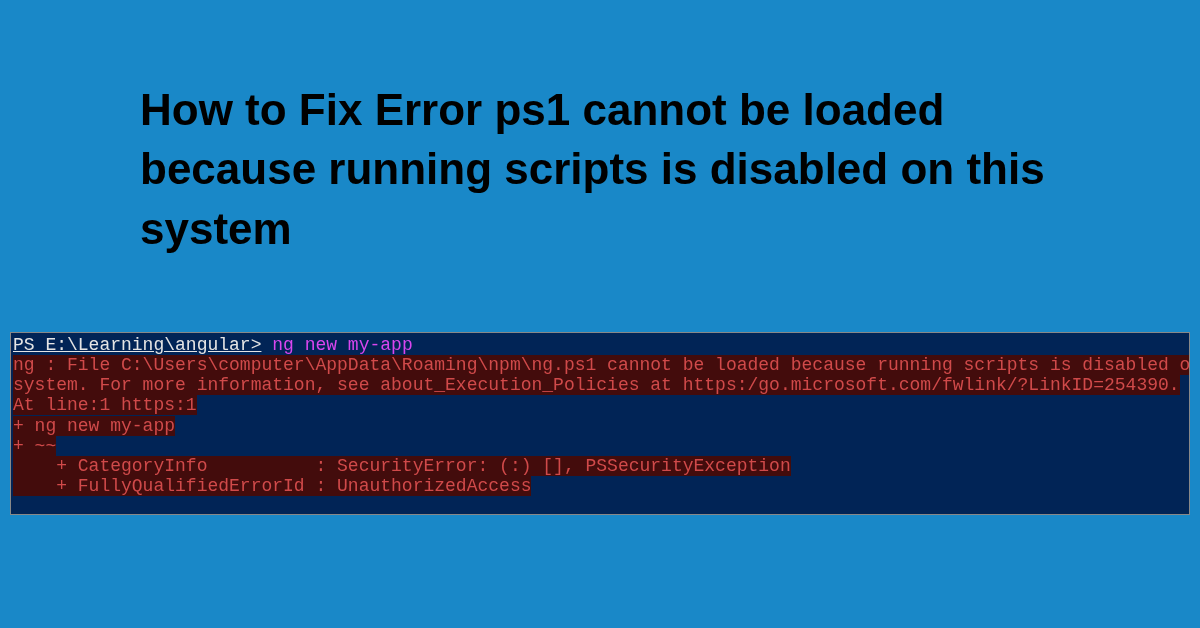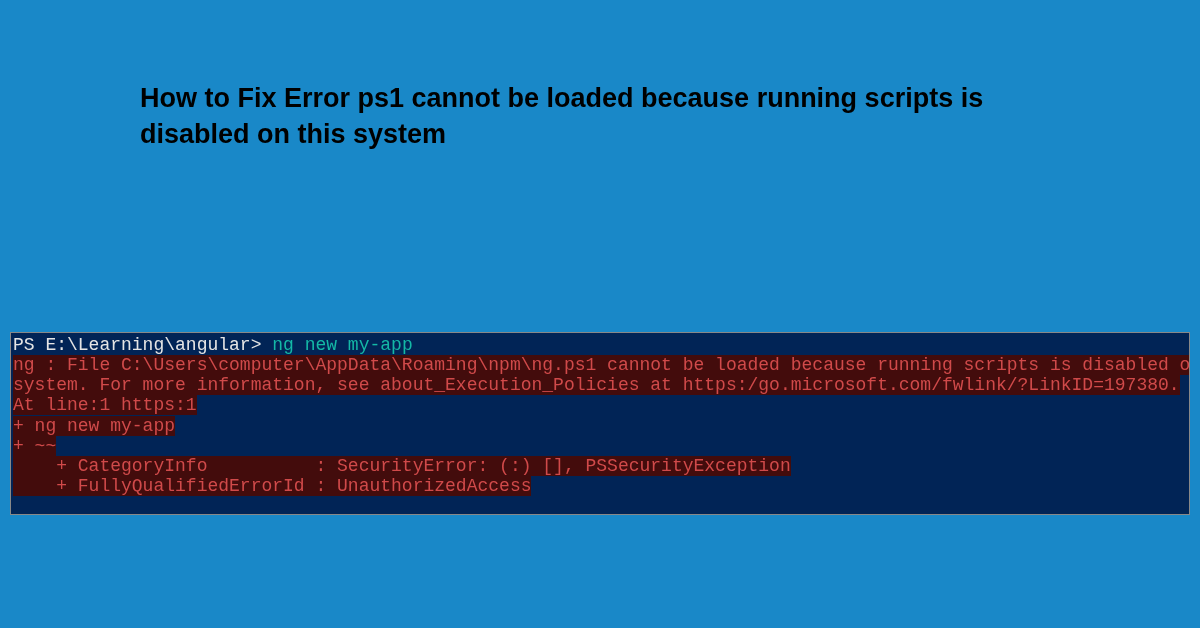--- a/index.html
+++ b/index.html
@@ -5,21 +5,21 @@
     * { margin: 0; padding: 0; box-sizing: border-box; }
     body {
       width: 1200px;
       height: 628px;
       background: #1988c8;
       font-family: 'Segoe UI', Arial, sans-serif;
       overflow: hidden;
     }
     .title {
       color: #000;
-      font-size: 27px;
+      font-size: 44px;
       font-weight: 700;
       line-height: 1.35;
       padding: 80px 140px 0 140px;
     }
     .terminal-wrap {
       position: absolute;
       top: 332px;
       left: 10px;
       right: 10px;
       background: #012456;
@@ -27,35 +27,35 @@
       font-family: 'Consolas', 'Courier New', monospace;
       font-size: 18px;
       line-height: 1.12;
       color: #dcdcdc;
       padding: 2px 2px 18px 2px;
       letter-spacing: 0px;
       white-space: pre;
       overflow: hidden;
     }
     .prompt-line { color: #e5e5e5; }
-    .prompt-path { color: #e5e5e5; }
-    .prompt-cmd { color: #14b8a6; }
+    .prompt-path { color: #e5e5e5; text-decoration: underline; }
+    .prompt-cmd { color: #d946ef; }
     .err {
       color: #d04a4a;
       background: #430c0c;
       display: inline;
     }
     .err-line { margin: 0; }
   </style>
 </head>
 <body>
 
 <div class="title">How to Fix Error ps1 cannot be loaded because running scripts is disabled on this system</div>
 
 <div class="terminal-wrap"><span class="prompt-line"><span class="prompt-path">PS E:\Learning\angular&gt;</span><span class="prompt-cmd"> ng new my-app</span></span>
 <span class="err-line"><span class="err">ng : File C:\Users\computer\AppData\Roaming\npm\ng.ps1 cannot be loaded because running scripts is disabled on this</span></span>
-<span class="err-line"><span class="err">system. For more information, see about_Execution_Policies at https:/go.microsoft.com/fwlink/?LinkID=197380.</span></span>
+<span class="err-line"><span class="err">system. For more information, see about_Execution_Policies at https:/go.microsoft.com/fwlink/?LinkID=254390.</span></span>
 <span class="err-line"><span class="err">At line:1 https:1</span></span>
 <span class="err-line"><span class="err">+ ng new my-app</span></span>
 <span class="err-line"><span class="err">+ ~~</span></span>
 <span class="err-line"><span class="err">    + CategoryInfo          : SecurityError: (:) [], PSSecurityException</span></span>
 <span class="err-line"><span class="err">    + FullyQualifiedErrorId : UnauthorizedAccess</span></span>
 </div>
 
 </body></html>

